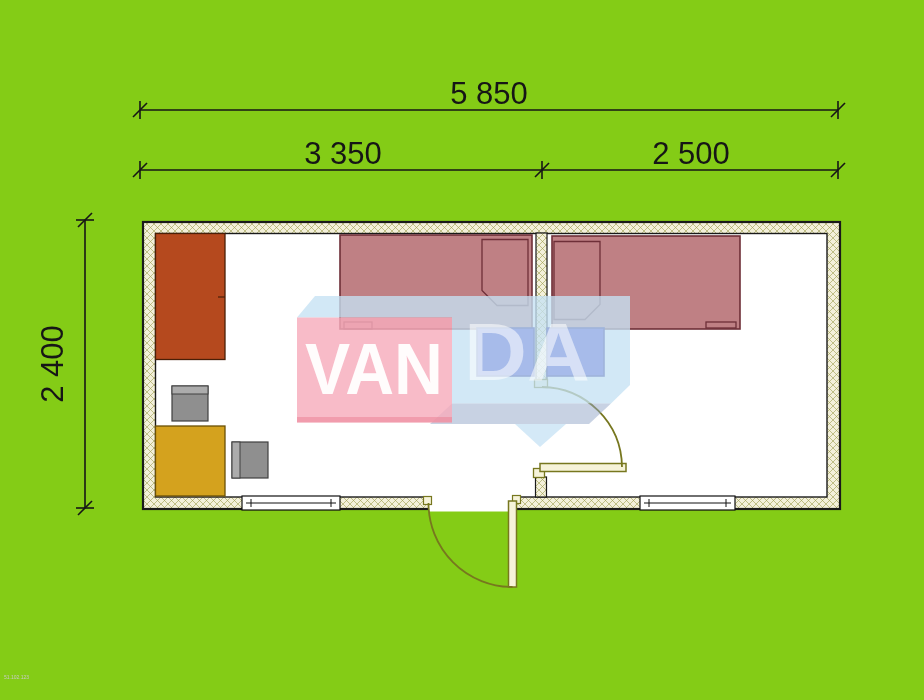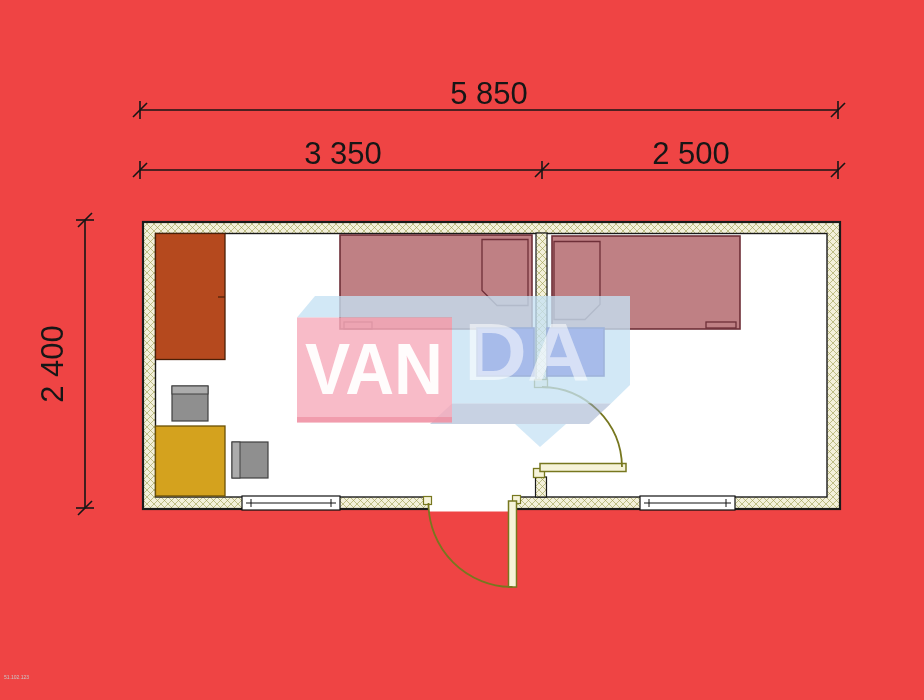--- a/index.html
+++ b/index.html
@@ -1,16 +1,16 @@
 <!DOCTYPE html>
 <html><head>
 <meta charset="utf-8">
 <style>
   html,body{margin:0;padding:0;background:#ffffff;}
-  #canvas{position:relative;width:924px;height:700px;background:#ef4444;overflow:hidden;
+  #canvas{position:relative;width:924px;height:700px;background:#84cc16;overflow:hidden;
           font-family:"Liberation Sans", sans-serif;}
   svg{position:absolute;left:0;top:0;}
   text{font-family:"Liberation Sans", sans-serif;}
   .dimtext{fill:#161616;font-size:31px;}
   .wm-van{font-weight:bold;fill:rgba(255,255,255,0.95);}
   .wm-da{font-weight:bold;fill:rgba(255,255,255,0.55);}
   .footer{fill:#c9c9c9;font-size:5px;}
 </style>
 </head>
 <body>

